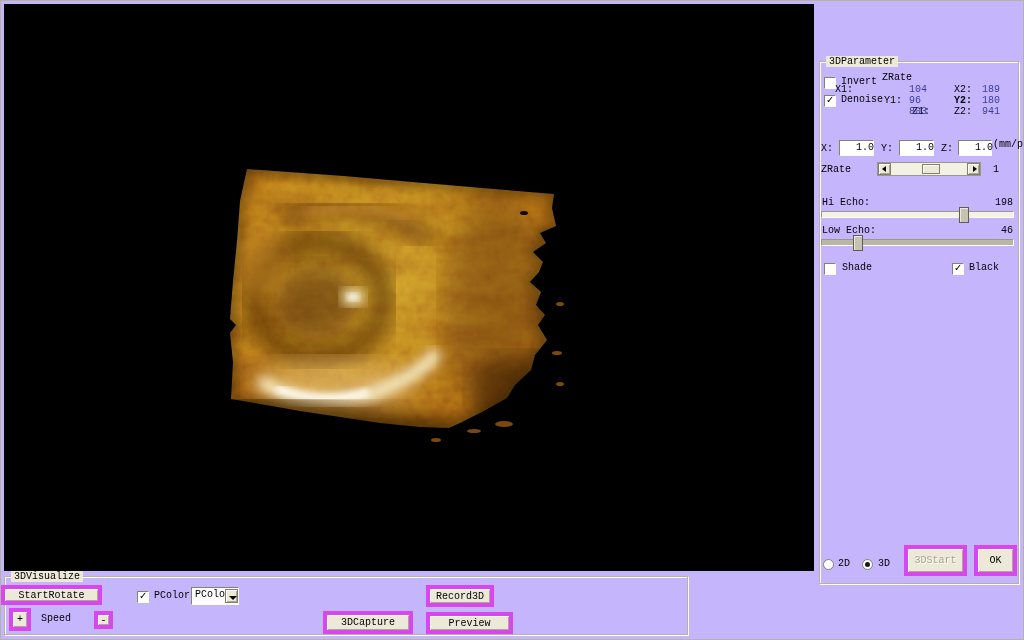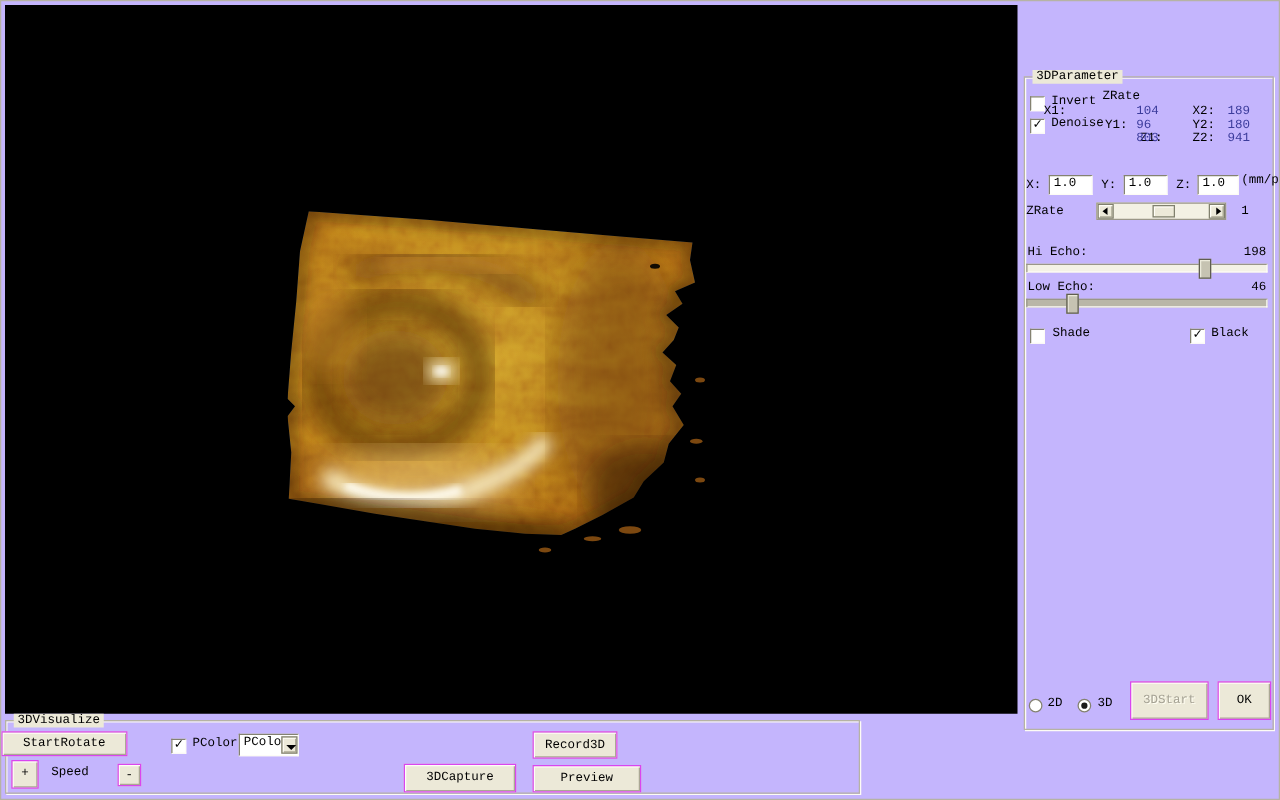--- a/index.html
+++ b/index.html
@@ -13,37 +13,37 @@
   .lbl { position:absolute; white-space:nowrap; line-height:12px; }
   .val { color:#3c3c9c; }
   .ralign { text-align:right; }
 
   .viewport { position:absolute; left:3px; top:3px; width:810px; height:567px; background:#000; }
 
   .groupbox { position:absolute; border:1px solid #b6b3a4;
     box-shadow: inset 1px 1px 0 #fdfcf5, 1px 1px 0 #fdfcf5; }
   .grouplabel { position:absolute; top:-6px; left:6px; background:#ece9d8; padding:0 3px; line-height:11px; }
 
-  .btn { position:absolute; background:#ece9d8; border:1px solid #d946ef;
+  .btn { position:absolute; background:#ece9d8; border:4px solid #d946ef;
     box-shadow: inset 1px 1px 0 #fffef7, inset -1px -1px 0 #aba894;
     display:flex; align-items:center; justify-content:center; cursor:default; }
   .btn.disabled { color:#a5a294; text-shadow:1px 1px 0 #fffef2; }
 
   .cb { position:absolute; width:12px; height:12px; background:#fff;
     border:1px solid; border-color:#848271 #fdfcf5 #fdfcf5 #848271; }
   .cb.checked::after { content:"✓"; position:absolute; left:1px; top:-2px;
     font-family:"DejaVu Sans",sans-serif; font-size:10px; font-weight:bold; color:#000; }
 
   .radio { position:absolute; width:11px; height:11px; border-radius:50%;
     background:#fff; border:1px solid #848271; }
   .radio.selected::after { content:""; position:absolute; left:2px; top:2px;
     width:5px; height:5px; border-radius:50%; background:#1a1a1a; }
 
   .edit { position:absolute; background:#fff; border:1px solid;
-    border-color:#848271 #fdfcf5 #fdfcf5 #848271; padding:1px 3px; line-height:11px; }
+    border-color:#848271 #fdfcf5 #fdfcf5 #848271; padding:1px 16px; line-height:11px; }
 
   .slider-track { position:absolute; border:1px solid;
     border-color:#9a9788 #fdfcf5 #fdfcf5 #9a9788; }
   .slider-thumb { position:absolute; width:10px; height:16px; background:#c6c3b2;
     border:1px solid #5f5d50; box-shadow: inset 1px 1px 0 #eceadb; }
 
   .sb { position:absolute; background:#f3f1e4; border:1px solid #9a9788; }
   .sb-btn { position:absolute; top:0; width:13px; height:12px; background:#ece9d8;
     border:1px solid #80806e; box-shadow:inset 1px 1px 0 #fffef7, inset -1px -1px 0 #aba894; }
   .arrow-l::after { content:""; position:absolute; left:3px; top:2px;
@@ -154,21 +154,21 @@
 
   <span class="lbl" style="left:881px; top:71px;">ZRate</span>
 
   <span class="lbl" style="left:834px; top:83px;">X1:</span>
   <span class="lbl val" style="left:908px; top:83px;">104</span>
   <span class="lbl" style="left:953px; top:83px;">X2:</span>
   <span class="lbl val" style="left:981px; top:83px;">189</span>
 
   <span class="lbl" style="left:883px; top:94px;">Y1:</span>
   <span class="lbl val" style="left:908px; top:94px;">96</span>
-  <span class="lbl" style="left:953px; top:94px;">Y2:</span>
+  <span class="lbl" style="left:953px; top:94px;font-weight:bold;">Y2:</span>
   <span class="lbl val" style="left:981px; top:94px;">180</span>
 
   <span class="lbl" style="left:911px; top:105px;">Z1:</span>
   <span class="lbl val" style="left:908px; top:105px;">803</span>
   <span class="lbl" style="left:953px; top:105px;">Z2:</span>
   <span class="lbl val" style="left:981px; top:105px;">941</span>
 
   <span class="lbl" style="left:820px; top:142px;">X:</span>
   <div class="edit" style="left:838px; top:139px; width:35px; height:16px;"><span>1.0</span></div>
   <span class="lbl" style="left:880px; top:142px;">Y:</span>

